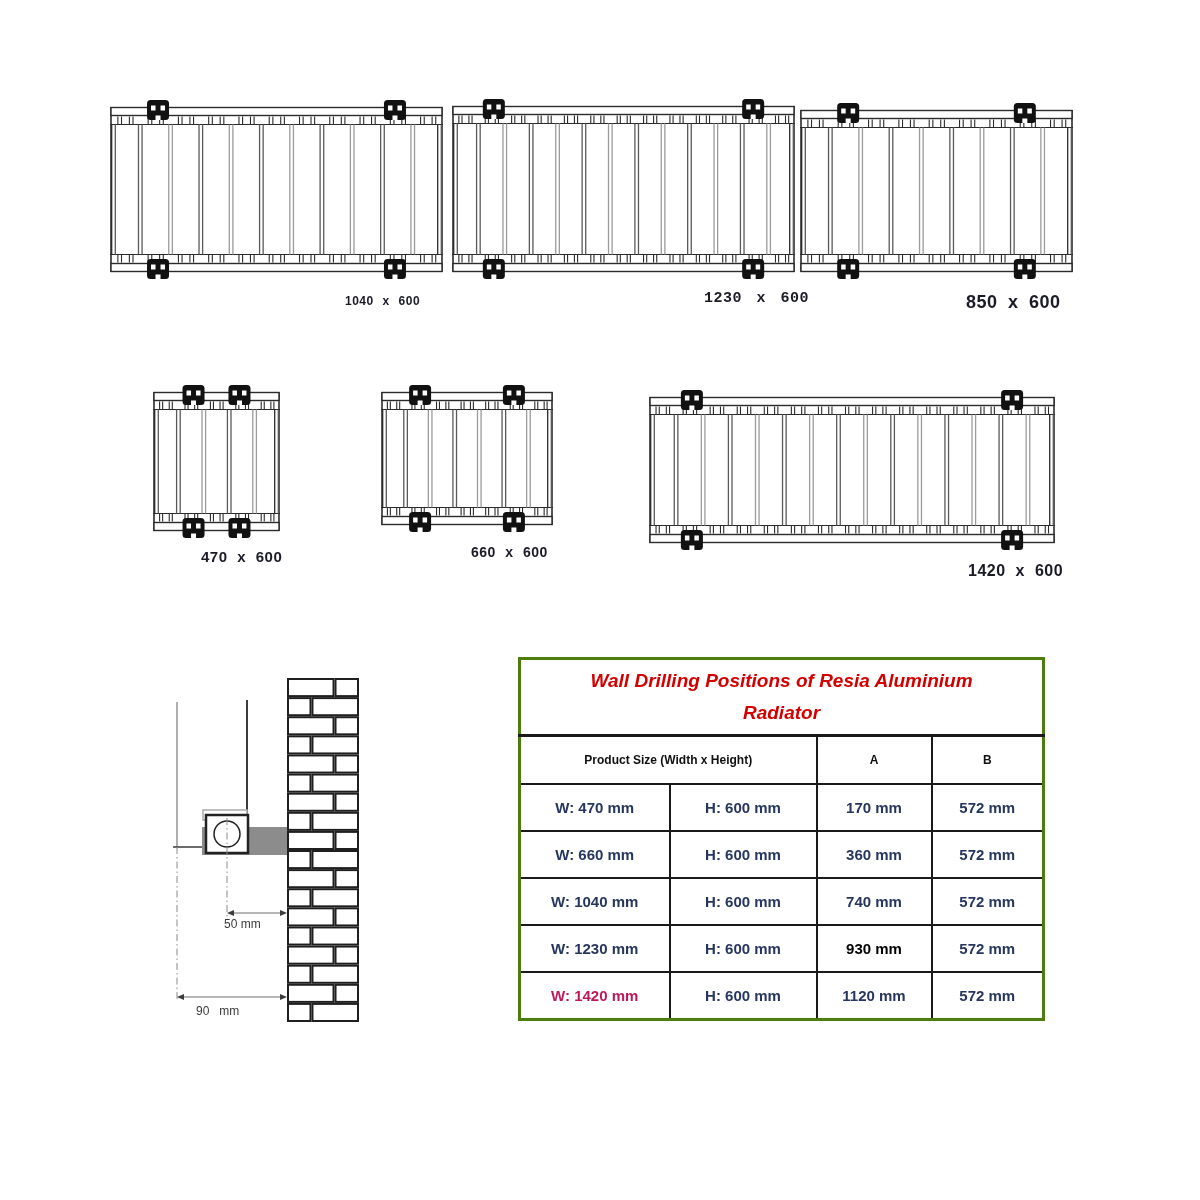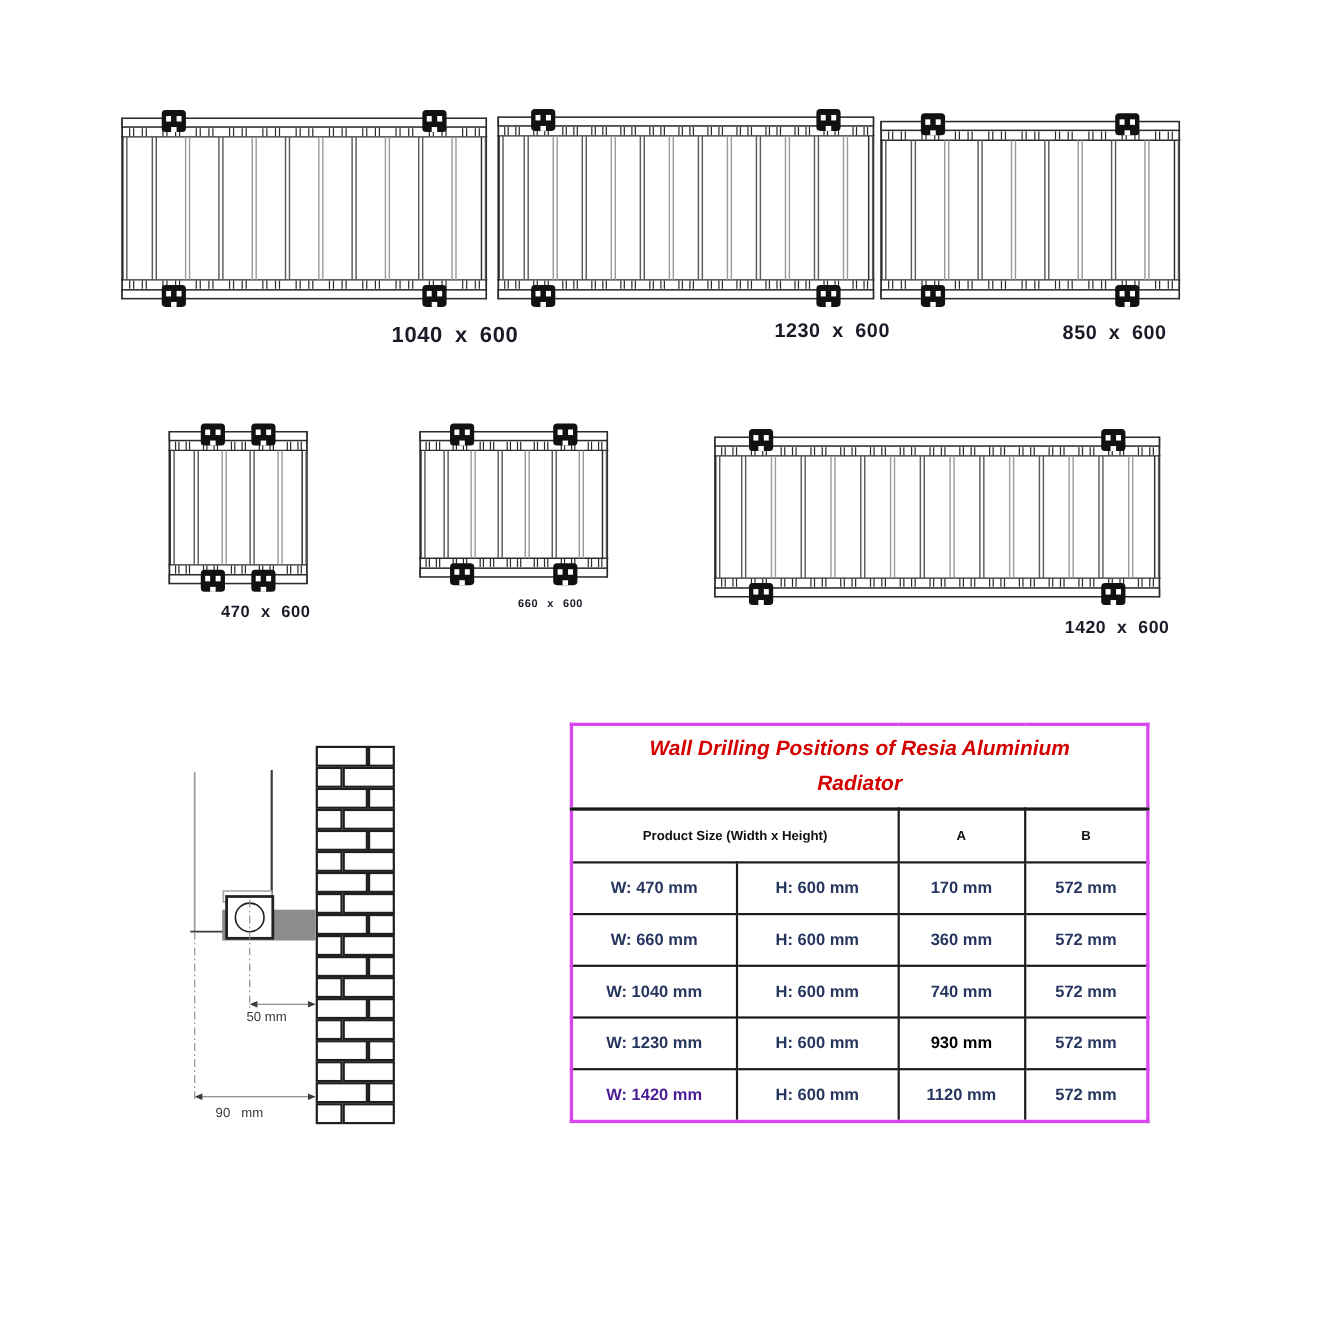--- a/index.html
+++ b/index.html
@@ -18,21 +18,21 @@
   .dim-label{
     position:absolute;color:#3a3a3a;font-size:12px;white-space:pre;
   }
   #drilling-table{
     position:absolute;left:518px;top:657px;width:524px;
     border-collapse:collapse;table-layout:fixed;background:#fff;
   }
   #drilling-table th,#drilling-table td{
     border:2px solid #1a1a1a;text-align:center;vertical-align:middle;padding:0;
   }
-  #drilling-table{border:3px solid #d946ef;}
+  #drilling-table{border:3px solid #4d7c0f;}
   #drilling-table .title-cell{
     height:74px;font-size:19px;font-weight:bold;font-style:italic;
     border-bottom:3px solid #1a1a1a;
   }
   #drilling-table .title-cell span{display:inline-block;max-width:450px;line-height:1.7;}
   #drilling-table .hdr{height:46px;font-size:12px;font-weight:bold;color:#101010;}
   #drilling-table td{height:45px;font-size:15px;font-weight:bold;}
 </style>
 </head>
 <body>
@@ -800,25 +800,25 @@
       <rect x="356.112676056338" y="-1.5" width="4.5" height="5" fill="#fff"></rect>
       <rect x="365.612676056338" y="-1.5" width="4.5" height="5" fill="#fff"></rect>
       <rect x="360.612676056338" y="8.5" width="5" height="4.5" fill="#fff"></rect>
       <rect x="352.112676056338" y="133" width="22" height="20" rx="3.5" fill="#111111"></rect>
       <rect x="356.112676056338" y="138.5" width="4.5" height="5" fill="#fff"></rect>
       <rect x="365.612676056338" y="138.5" width="4.5" height="5" fill="#fff"></rect>
       <rect x="360.612676056338" y="148.5" width="5" height="4.5" fill="#fff"></rect>
     </svg>
   </div>
 
-<div class="rad-label" style="left:345px;top:294px;font-size:20px;margin-left:11px;">1040 x 600</div>
-<div class="rad-label" style="left:704px;top:290px;font-size:18px;">1230 x 600</div>
+<div class="rad-label" style="left:345px;top:294px;font-size:12px;">1040 x 600</div>
+<div class="rad-label" style="left:704px;top:290px;font-size:15px;font-family:Liberation Mono, monospace;">1230 x 600</div>
 <div class="rad-label" style="left:966px;top:292px;font-size:18px;">850 x 600</div>
 <div class="rad-label" style="left:201px;top:548px;font-size:15px;">470 x 600</div>
-<div class="rad-label" style="left:471px;top:544px;font-size:10px;">660 x 600</div>
+<div class="rad-label" style="left:471px;top:544px;font-size:14px;">660 x 600</div>
 <div class="rad-label" style="left:968px;top:562px;font-size:16px;">1420 x 600</div>
 
 <div id="wall-diagram">
   <svg id="wall-svg" width="230" height="380" viewBox="0 0 230 380">
       <rect x="138" y="24" width="45.52" height="17.11111111111111" fill="#fff" stroke="#1f1f1f" stroke-width="2"></rect>
       <rect x="185.52" y="24" width="22.479999999999997" height="17.11111111111111" fill="#fff" stroke="#1f1f1f" stroke-width="2"></rect>
       <rect x="138" y="43.111111111111114" width="22.48" height="17.11111111111111" fill="#fff" stroke="#1f1f1f" stroke-width="2"></rect>
       <rect x="162.48" y="43.111111111111114" width="45.519999999999996" height="17.11111111111111" fill="#fff" stroke="#1f1f1f" stroke-width="2"></rect>
       <rect x="138" y="62.22222222222222" width="45.52" height="17.11111111111111" fill="#fff" stroke="#1f1f1f" stroke-width="2"></rect>
       <rect x="185.52" y="62.22222222222222" width="22.479999999999997" height="17.11111111111111" fill="#fff" stroke="#1f1f1f" stroke-width="2"></rect>
@@ -908,19 +908,19 @@
         <td style="color: rgb(38, 54, 94);">740 mm</td>
         <td style="color: rgb(38, 54, 94);">572 mm</td>
       </tr>
       <tr>
         <td style="color: rgb(38, 54, 94);">W: 1230 mm</td>
         <td style="color: rgb(38, 54, 94);">H: 600 mm</td>
         <td style="color: #000000;">930 mm</td>
         <td style="color: rgb(38, 54, 94);">572 mm</td>
       </tr>
       <tr>
-        <td style="color: #4c1d95;">W: 1420 mm</td>
+        <td style="color: #be185d;">W: 1420 mm</td>
         <td style="color: rgb(38, 54, 94);">H: 600 mm</td>
         <td style="color: rgb(38, 54, 94);">1120 mm</td>
         <td style="color: rgb(38, 54, 94);">572 mm</td>
       </tr>
     </tbody>
 </table>
 
 </body></html>

